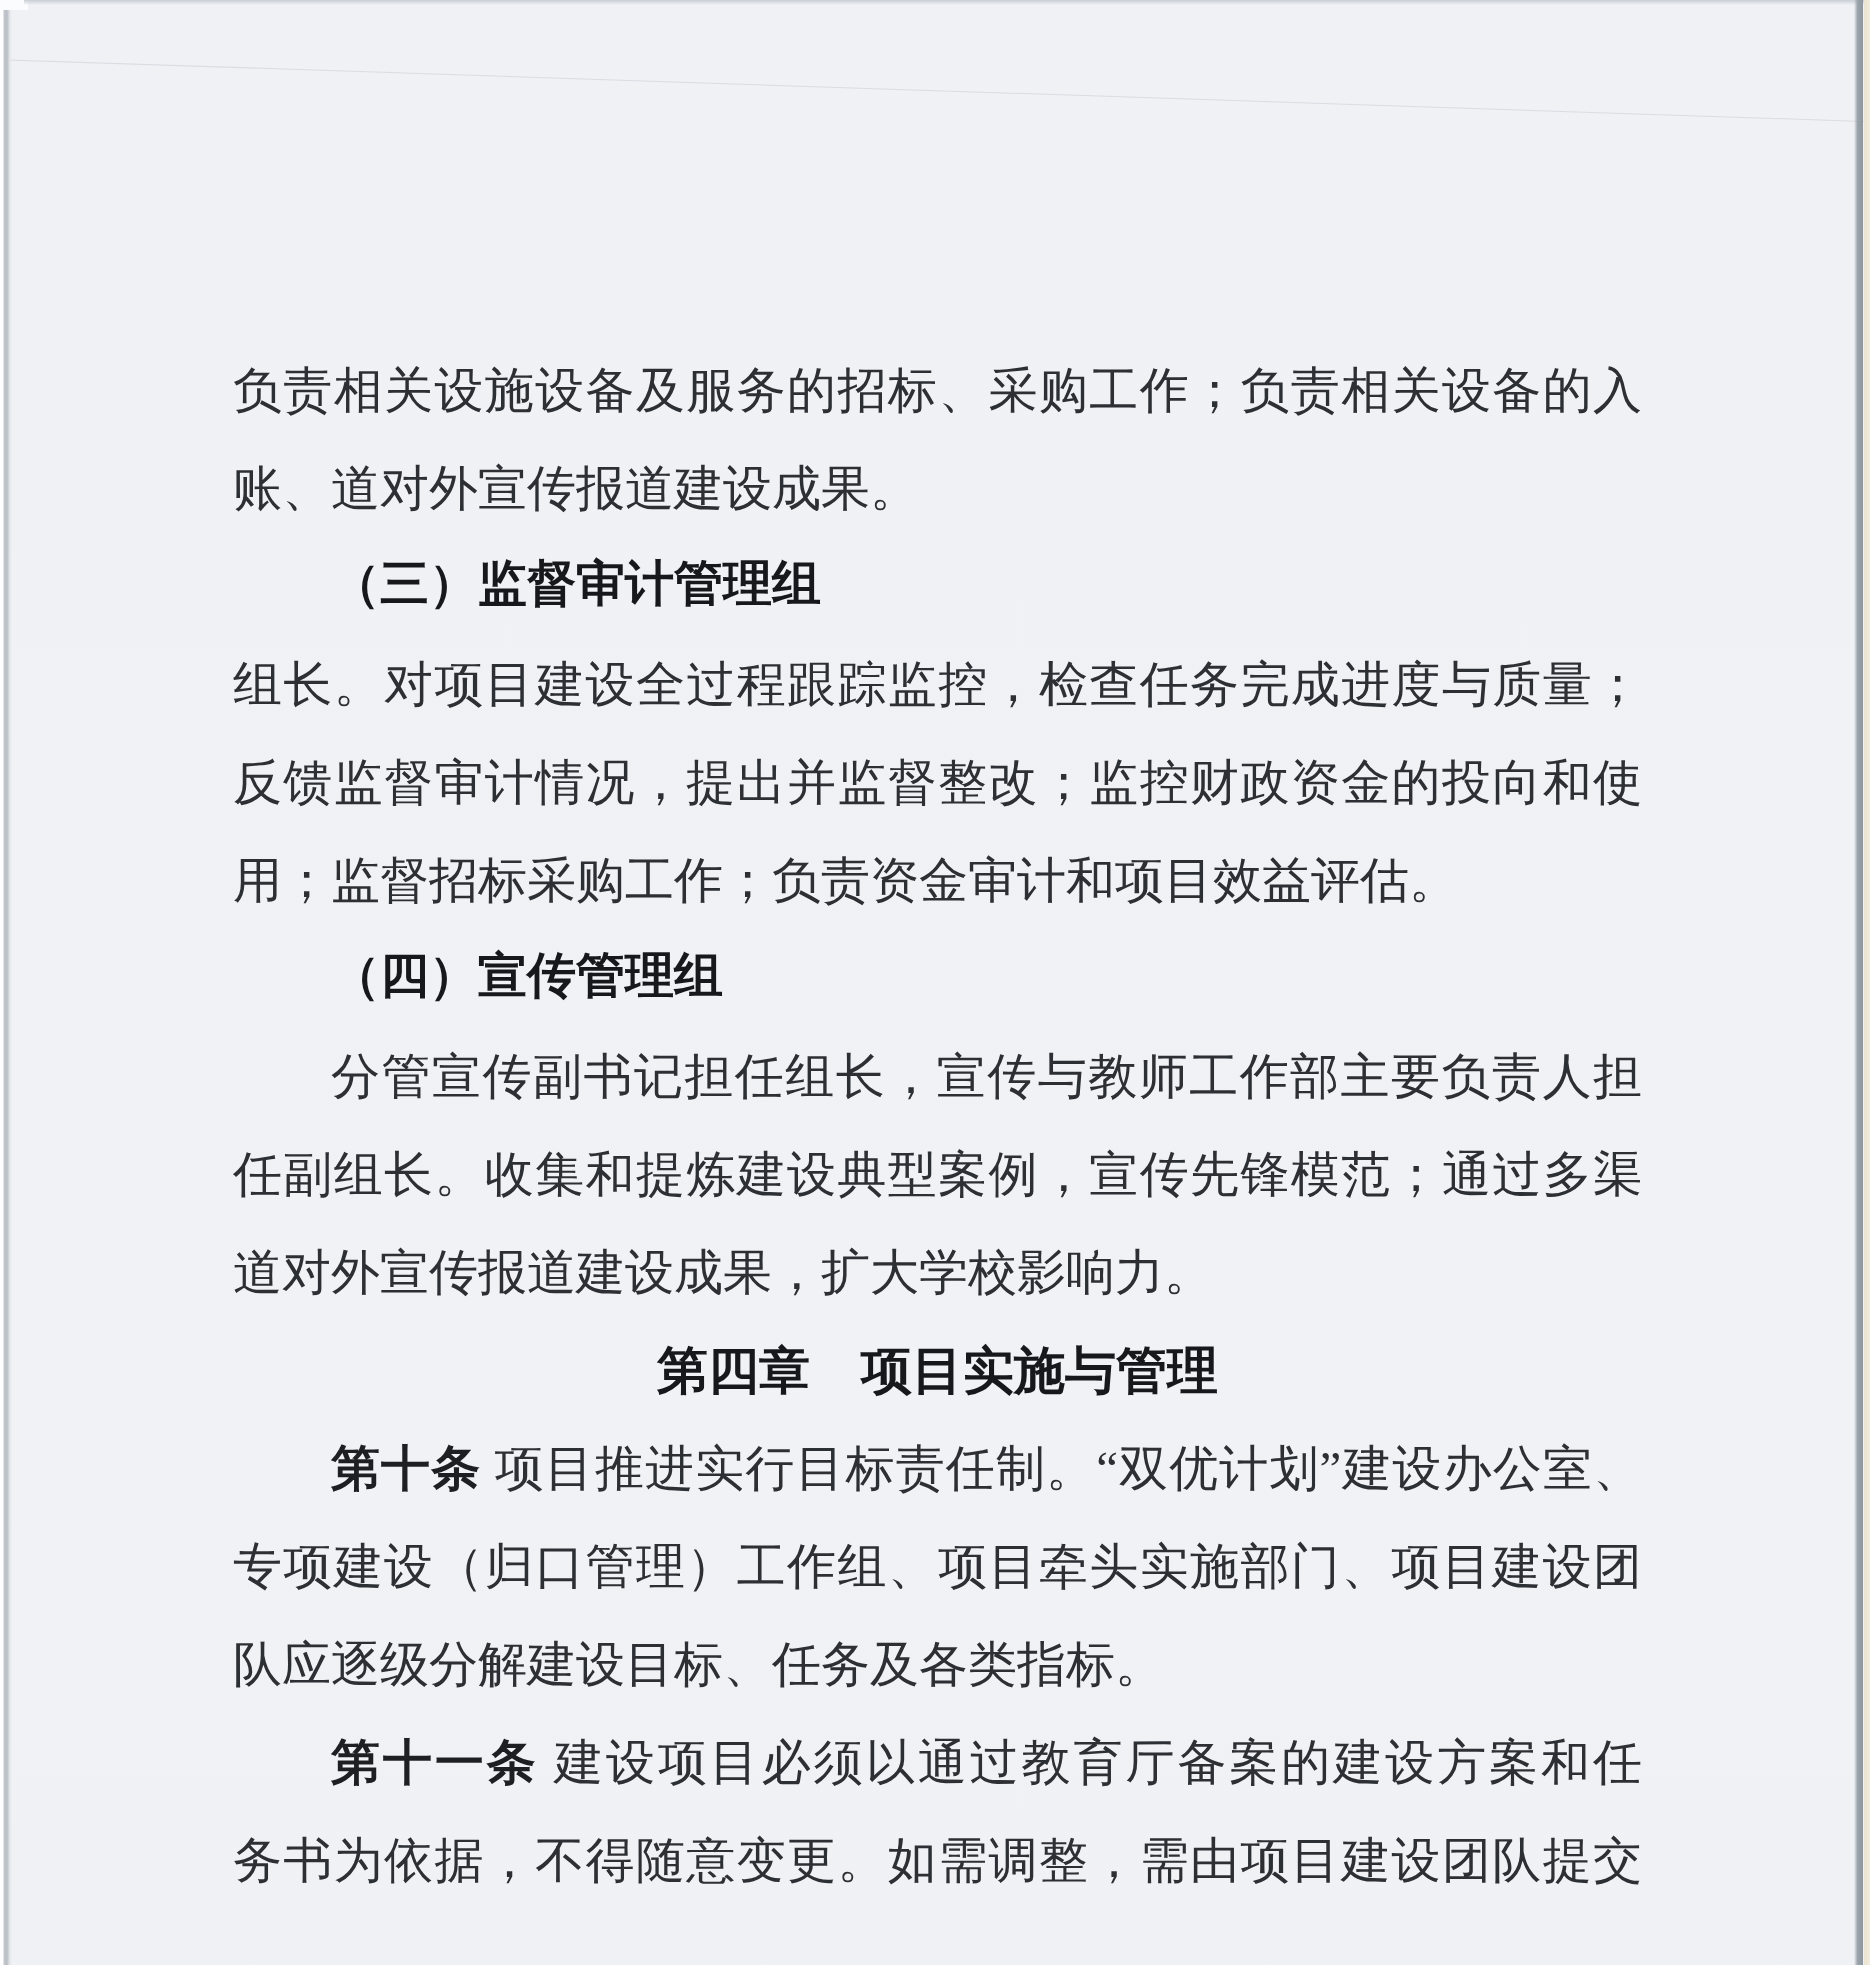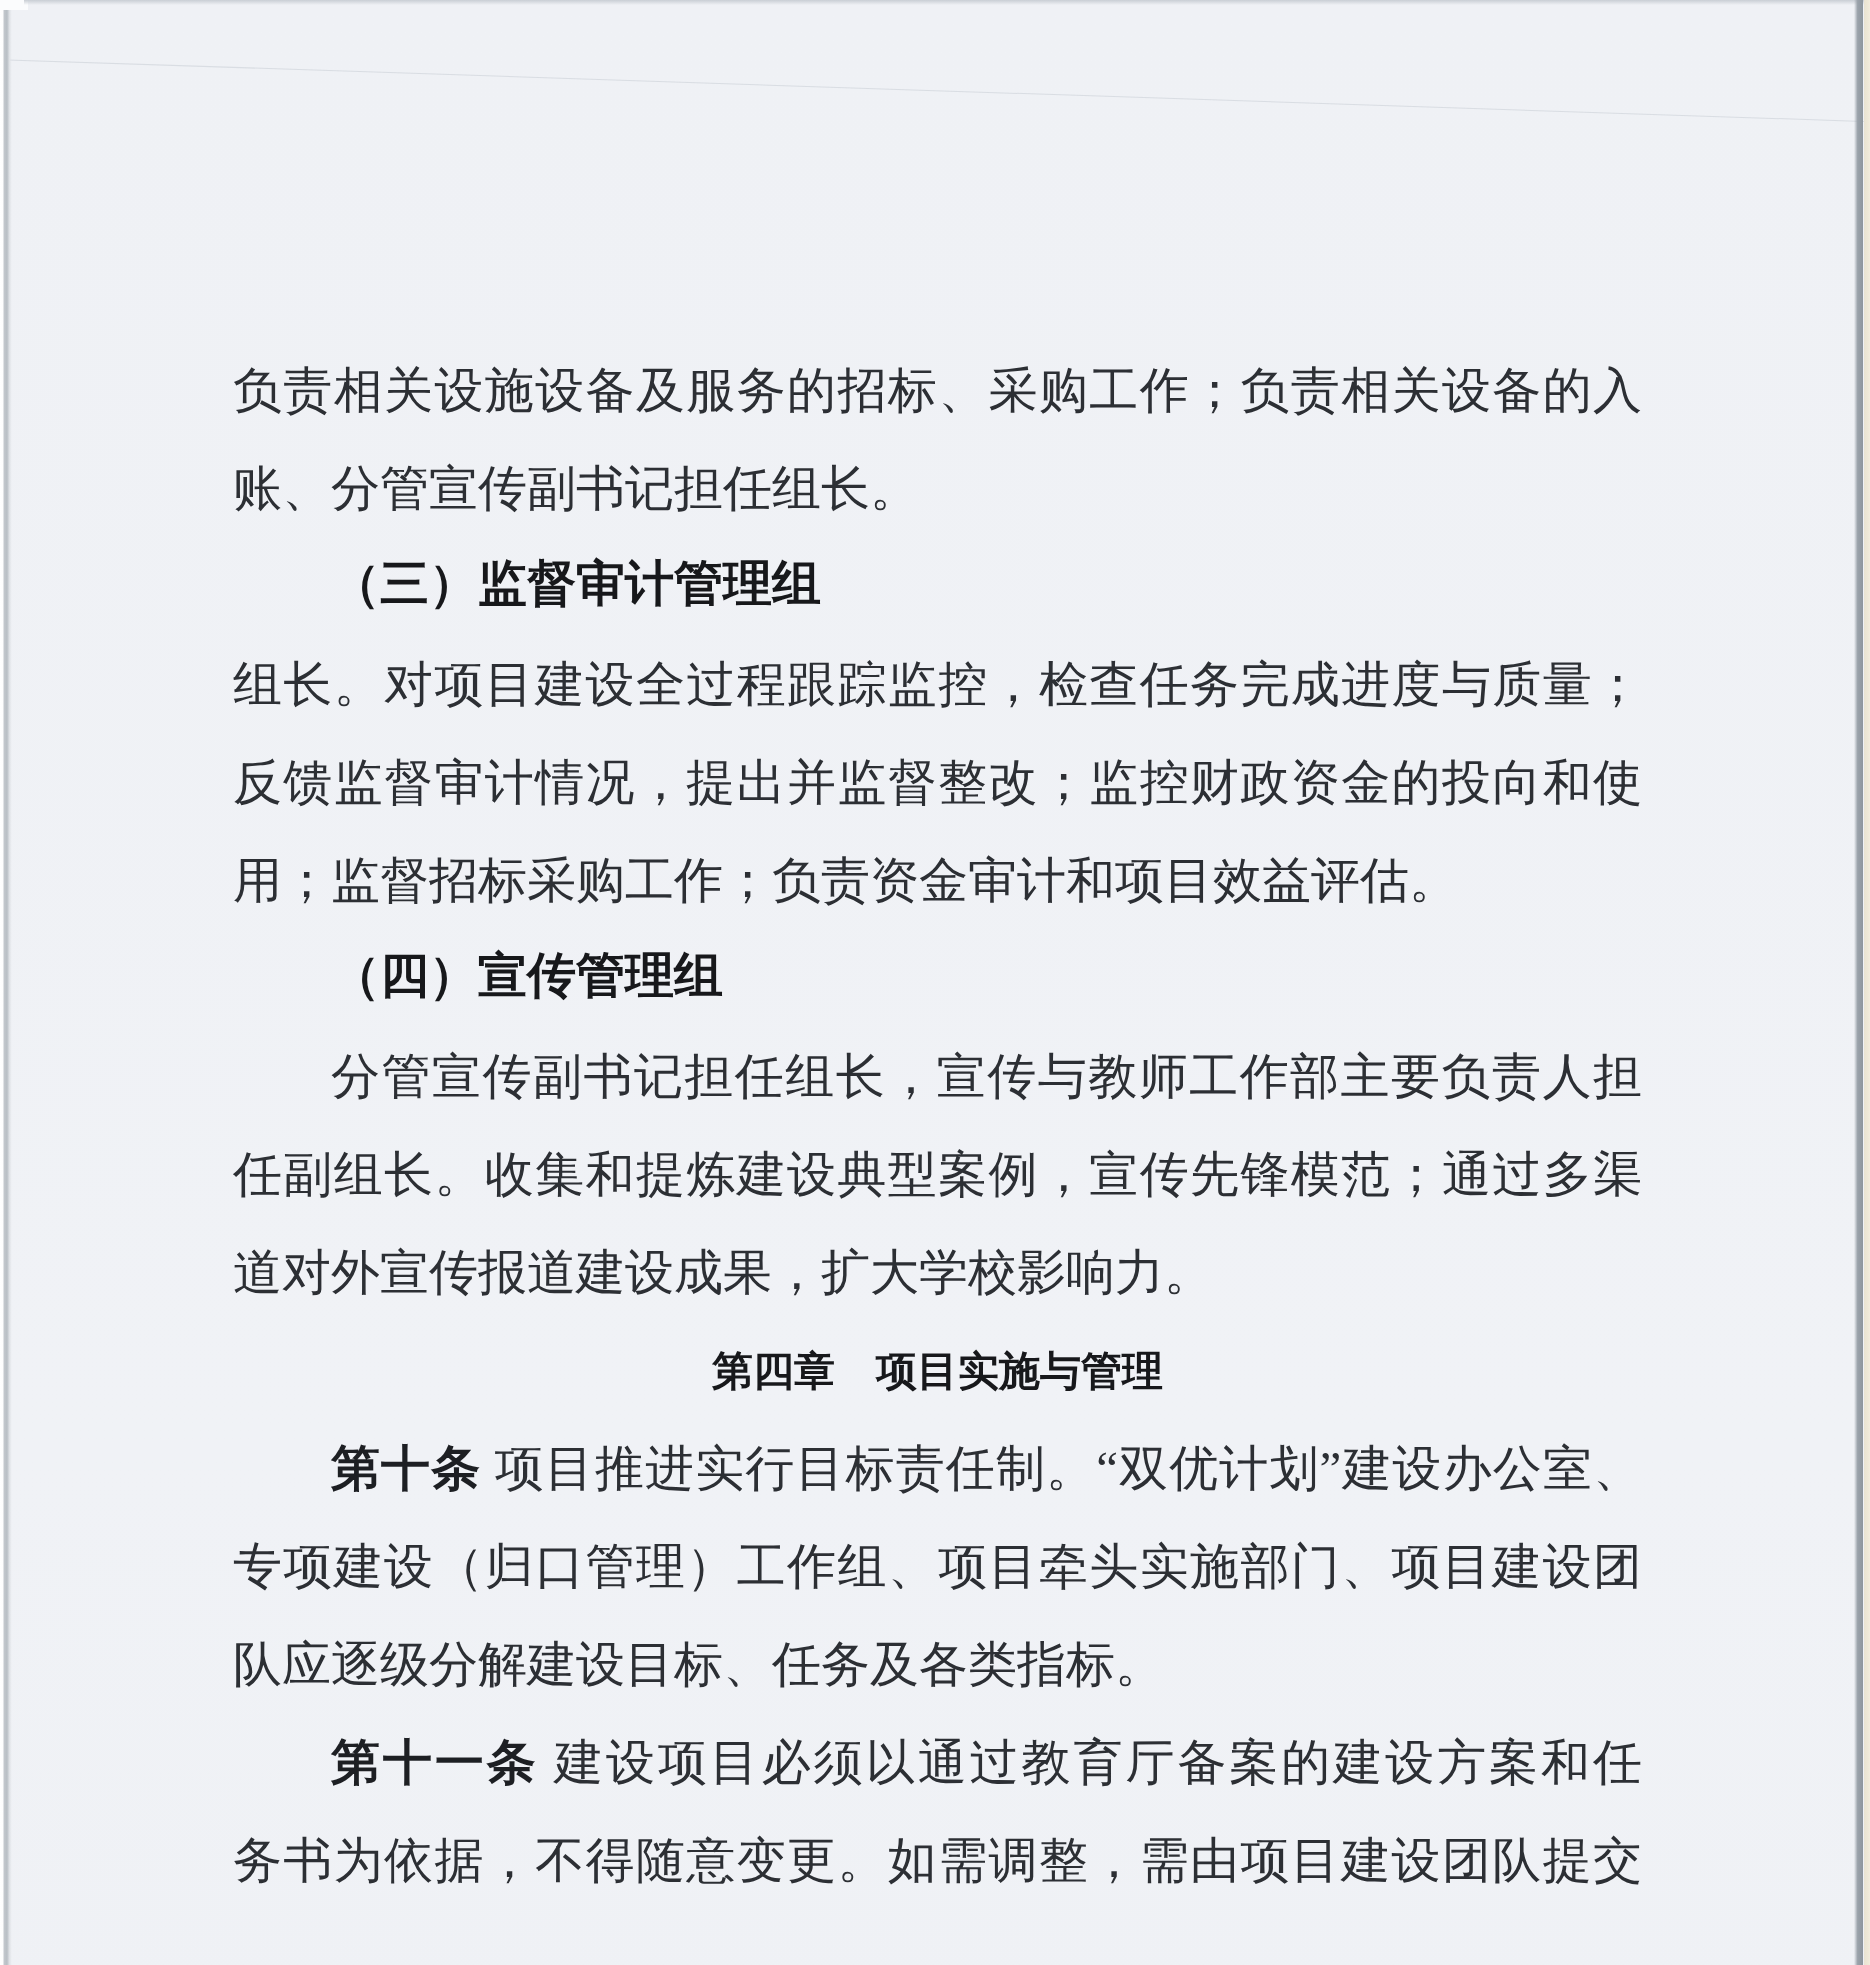--- a/index.html
+++ b/index.html
@@ -84,37 +84,37 @@
     font-family: Liberation Mono, monospace;
     font-weight: bold;
     color: #17181b;
   }
   .line.chapter {
     font-family: "Liberation Sans", "DejaVu Sans", sans-serif;
     font-weight: bold;
     color: #17181b;
     text-align: center;
     text-align-last: center;
-    font-size: 41px;
+    font-size: 51px;
   }
   .bold-label {
     font-weight: bold;
     color: #1d1f23;
     margin-top: 19px;
   }
 </style>
 </head>
 <body>
 
 <div class="page">
   <div class="crease-top"></div>
 
   <div id="text-block" class="text-block">
       <div class="line justify"><span>负责相关设施设备及服务的招标、采购工作；负责相关设备的入</span></div>
-      <div class="line"><span>账、分管宣传副书记担任组长。</span></div>
+      <div class="line"><span>账、道对外宣传报道建设成果。</span></div>
       <div class="line heading indent"><span>（三）监督审计管理组</span></div>
       <div class="line justify"><span>组长。对项目建设全过程跟踪监控，检查任务完成进度与质量；</span></div>
       <div class="line justify"><span>反馈监督审计情况，提出并监督整改；监控财政资金的投向和使</span></div>
       <div class="line"><span>用；监督招标采购工作；负责资金审计和项目效益评估。</span></div>
       <div class="line heading indent"><span>（四）宣传管理组</span></div>
       <div class="line justify indent"><span>分管宣传副书记担任组长，宣传与教师工作部主要负责人担</span></div>
       <div class="line justify"><span>任副组长。收集和提炼建设典型案例，宣传先锋模范；通过多渠</span></div>
       <div class="line"><span>道对外宣传报道建设成果，扩大学校影响力。</span></div>
       <div class="line chapter"><span>第四章　项目实施与管理</span></div>
       <div class="line justify indent"><span class="bold-label">第十条</span><span> 项目推进实行目标责任制。“双优计划”建设办公室、</span></div>

